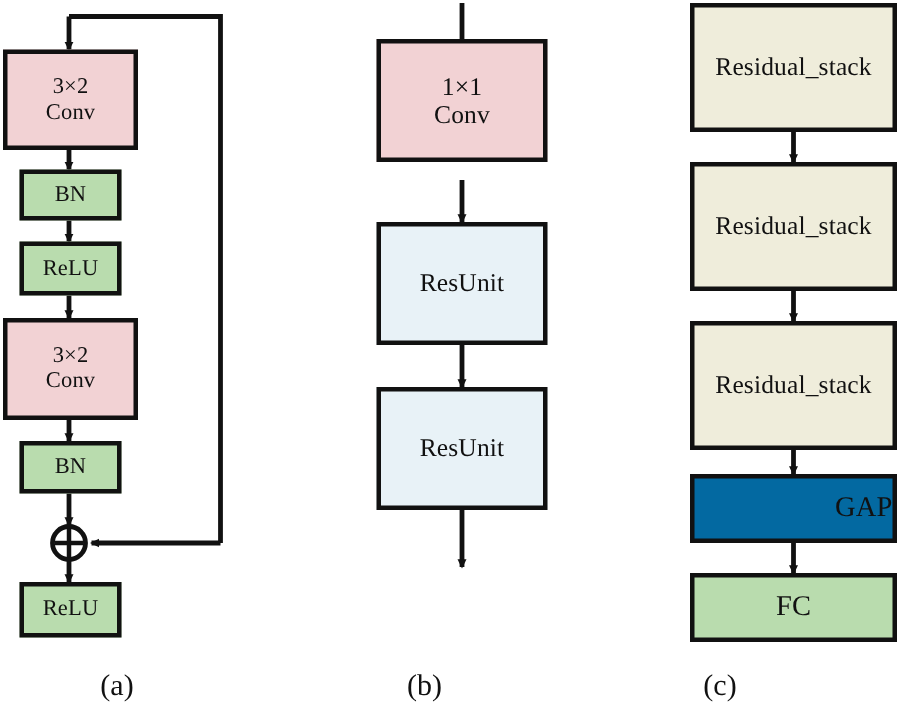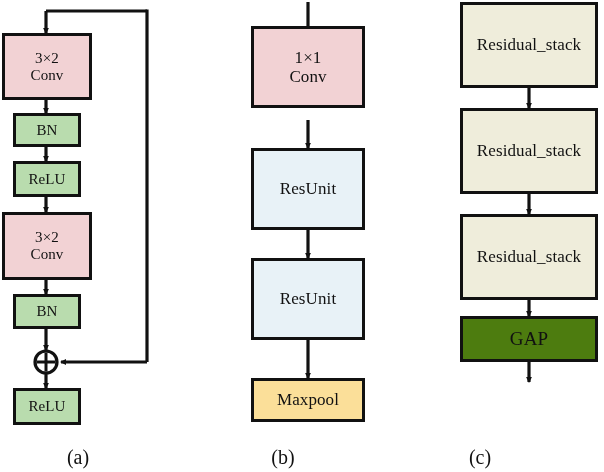--- a/index.html
+++ b/index.html
@@ -107,40 +107,40 @@
     <div class="node" style="left: 251px; top: 148px; width: 114px; height: 82px; background: rgb(232, 242, 247); font-size: 17px;">
       <div>
         <span class="lbl">ResUnit</span>
       </div>
     </div>
     <div class="node" style="left: 251px; top: 258px; width: 114px; height: 82px; background: rgb(232, 242, 247); font-size: 17px;">
       <div>
         <span class="lbl">ResUnit</span>
       </div>
     </div>
-    <div class="node" style="left: 251px; top: 378px; width: 114px; height: 44px; background: rgb(251, 223, 153); font-size: 17px;">
-      <div>
-        <span class="lbl">Maxpool</span>
-      </div>
-    </div>
     <div class="caption" style="left: 253px; top: 446px;">(b)</div>
     <div class="node" style="left: 460px; top: 2px; width: 138px; height: 86px; background: rgb(239, 237, 219); font-size: 17px;">
       <div>
         <span class="lbl">Residual_stack</span>
       </div>
     </div>
     <div class="node" style="left: 460px; top: 108px; width: 138px; height: 86px; background: rgb(239, 237, 219); font-size: 17px;">
       <div>
         <span class="lbl">Residual_stack</span>
       </div>
     </div>
     <div class="node" style="left: 460px; top: 214px; width: 138px; height: 86px; background: rgb(239, 237, 219); font-size: 17px;">
       <div>
         <span class="lbl">Residual_stack</span>
       </div>
     </div>
-    <div class="node" style="left: 460px; top: 316px; width: 138px; height: 46px; background: #4d7c0f; font-size: 19px;">
+    <div class="node" style="left: 460px; top: 316px; width: 138px; height: 46px; background: #0369a1; font-size: 19px; justify-content: flex-end;">
       <div>
         <span class="lbl">GAP</span>
+      </div>
+    </div>
+    <div class="node" style="left: 460px; top: 382px; width: 138px; height: 46px; background: rgb(185, 220, 174); font-size: 19px;">
+      <div>
+        <span class="lbl">FC</span>
       </div>
     </div>
     <div class="caption" style="left: 450px; top: 446px;">(c)</div>
   </div>
 
 </body></html>

